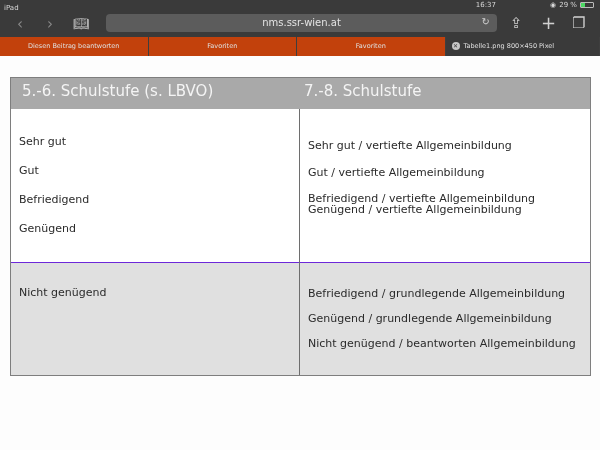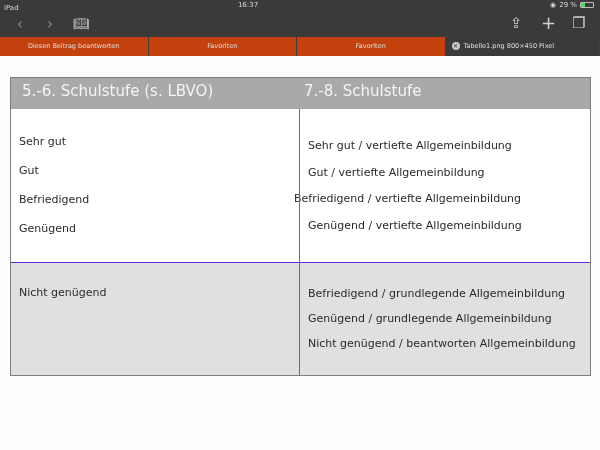--- a/index.html
+++ b/index.html
@@ -1,19 +1,19 @@
 <!DOCTYPE html>
 <html><head>
   <meta charset="utf-8">
   <style>
     * { box-sizing: border-box; margin: 0; padding: 0; }
     html, body { width: 600px; height: 450px; overflow: hidden; background: #fdfdfd; font-family: "DejaVu Sans", "Liberation Sans", sans-serif; }
     .statusbar { position: absolute; left: 0; top: 0; width: 600px; height: 11px; background: #3a3a3a; color: #d8d8d8; font-size: 7px; }
     .statusbar .left { position: absolute; left: 4px; top: 4px; }
-    .statusbar .time { position: absolute; left: 0; width: 496px; text-align: center; top: 1px; }
+    .statusbar .time { position: absolute; left: 0; width: 496px; text-align: right; top: 1px; }
     .statusbar .right { position: absolute; right: 6px; top: 1px; display: flex; align-items: center; gap: 3px; }
     .battery { width: 14px; height: 6px; border: 1px solid #bbb; border-radius: 1px; position: relative; }
     .battery .fill { position: absolute; left: 0; top: 0; height: 100%; width: 30%; background: #4cd964; }
     .toolbar { position: absolute; left: 0; top: 11px; width: 600px; height: 26px; background: #3a3a3a; }
     .nav-icon { position: absolute; top: 4px; color: #8a8a8a; font-size: 15px; line-height: 18px; }
     .addr { position: absolute; left: 106px; top: 3px; width: 391px; height: 18px; background: #5c5c5c; border-radius: 4px; }
     .addr .url { position: absolute; left: 0; width: 100%; text-align: center; top: 3px; font-size: 10px; color: #e4e4e4; }
     .addr .reload { position: absolute; right: 7px; top: 2px; font-size: 10px; color: #cfcfcf; }
     .tool-icon { position: absolute; top: 3px; color: #d0d0d0; font-size: 15px; line-height: 18px; }
     .tabs { position: absolute; left: 0; top: 37px; width: 600px; height: 19px; background: #c2410c; display: flex; }
@@ -42,20 +42,24 @@
     <span class="battery">
         <span class="fill"></span>
       </span>
   </span>
 </div>
 
 <div class="toolbar">
   <span class="nav-icon" style="left:17px">‹</span>
   <span class="nav-icon" style="left:47px">›</span>
   <span class="nav-icon" style="left:73px;color:#d0d0d0;font-size:13px">📖︎</span>
+  <div class="addr">
+    <span class="url">nms.ssr-wien.at</span>
+    <span class="reload">↻</span>
+  </div>
   <span class="tool-icon" style="left:510px">⇪</span>
   <span class="tool-icon" style="left:541px;font-size:18px">+</span>
   <span class="tool-icon" style="left:572px">❐</span>
 </div>
 
 <div class="tabs">
   <div class="tab"><span>Diesen Beitrag beantworten</span></div>
   <div class="tab"><span>Favoriten</span></div>
   <div class="tab"><span>Favoriten</span></div>
   <div class="tab active"><span class="x">✕</span><span>Tabelle1.png 800×450 Pixel</span></div>
@@ -66,22 +70,22 @@
     <span class="th th1">5.-6. Schulstufe (s. LBVO)</span>
     <span class="th th2">7.-8. Schulstufe</span>
   </div>
   <div class="sect sect1">
     <span class="cell-item" style="left:8px;top:26px">Sehr gut</span>
     <span class="cell-item" style="left:8px;top:55px">Gut</span>
     <span class="cell-item" style="left:8px;top:84px">Befriedigend</span>
     <span class="cell-item" style="left:8px;top:113px">Genügend</span>
     <span class="cell-item" style="left:297px;top:30px">Sehr gut / vertiefte Allgemeinbildung</span>
     <span class="cell-item" style="left:297px;top:57px">Gut / vertiefte Allgemeinbildung</span>
-    <span class="cell-item" style="left:283px;top:83px">Befriedigend / vertiefte Allgemeinbildung</span>
-    <span class="cell-item" style="left:297px;top:110px">Genügend / vertiefte Allgemeinbildung</span>
+    <span class="cell-item" style="left:297px;top:83px">Befriedigend / vertiefte Allgemeinbildung</span>
+    <span class="cell-item" style="left:297px;top:94px">Genügend / vertiefte Allgemeinbildung</span>
   </div>
   <div class="sect sect2">
     <span class="cell-item" style="left:297px;top:24px">Befriedigend / grundlegende Allgemeinbildung</span>
     <span class="cell-item" style="left:8px;top:23px">Nicht genügend</span>
     <span class="cell-item" style="left:297px;top:49px">Genügend /  grundlegende Allgemeinbildung</span>
     <span class="cell-item" style="left:297px;top:74px">Nicht genügend / beantworten Allgemeinbildung</span>
   </div>
   <div class="vdiv"></div>
 </div>
 

